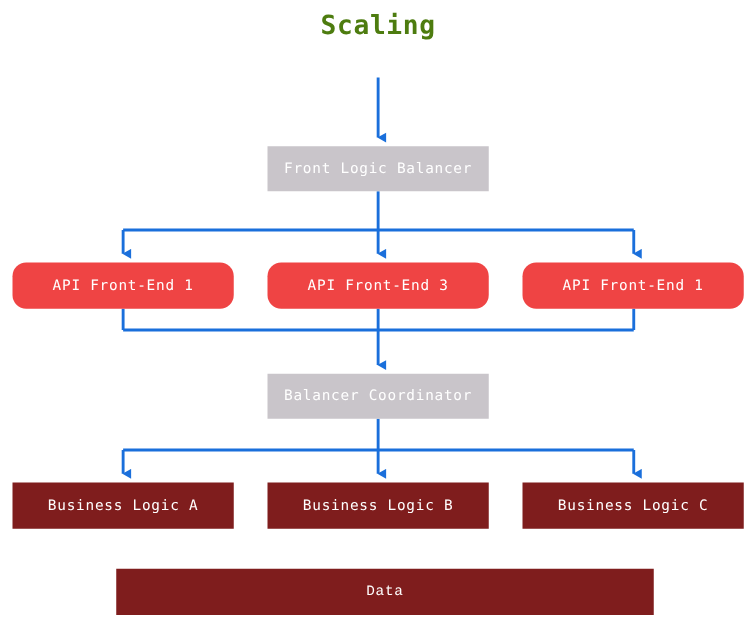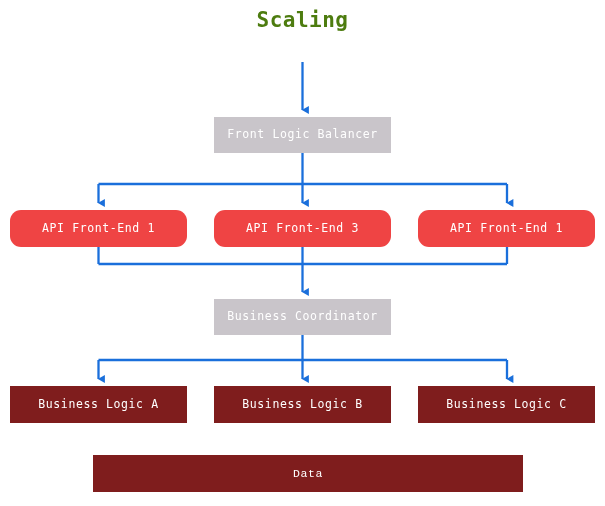--- a/index.html
+++ b/index.html
@@ -97,21 +97,21 @@
   </svg>
 
   <div class="node gray" style="left:214px; top:117px; width:177px; height:36px;">Front Logic Balancer</div>
 
   <div class="node blue" style="left:10px; top:210px; width:177px; height:37px;">API Front-End 1</div>
 
   <div class="node blue" style="left:214px; top:210px; width:177px; height:37px;">API Front-End 3</div>
 
   <div class="node blue" style="left:418px; top:210px; width:177px; height:37px;">API Front-End 1</div>
 
-  <div class="node gray" style="left:214px; top:299px; width:177px; height:36px;">Business Coordinator</div>
+  <div class="node gray" style="left:214px; top:299px; width:177px; height:36px;">Balancer Coordinator</div>
 
   <div class="node orange" style="left:10px; top:386px; width:177px; height:37px;">Business Logic A</div>
 
   <div class="node orange" style="left:418px; top:386px; width:177px; height:37px;">Business Logic C</div>
 
   <div class="node orange" style="left:214px; top:386px; width:177px; height:37px;">Business Logic B</div>
 
   <div class="node orange" style="left:93px; top:455px; width:430px; height:37px;font-family:Liberation Mono, monospace;">Data</div>
 
 </div>

